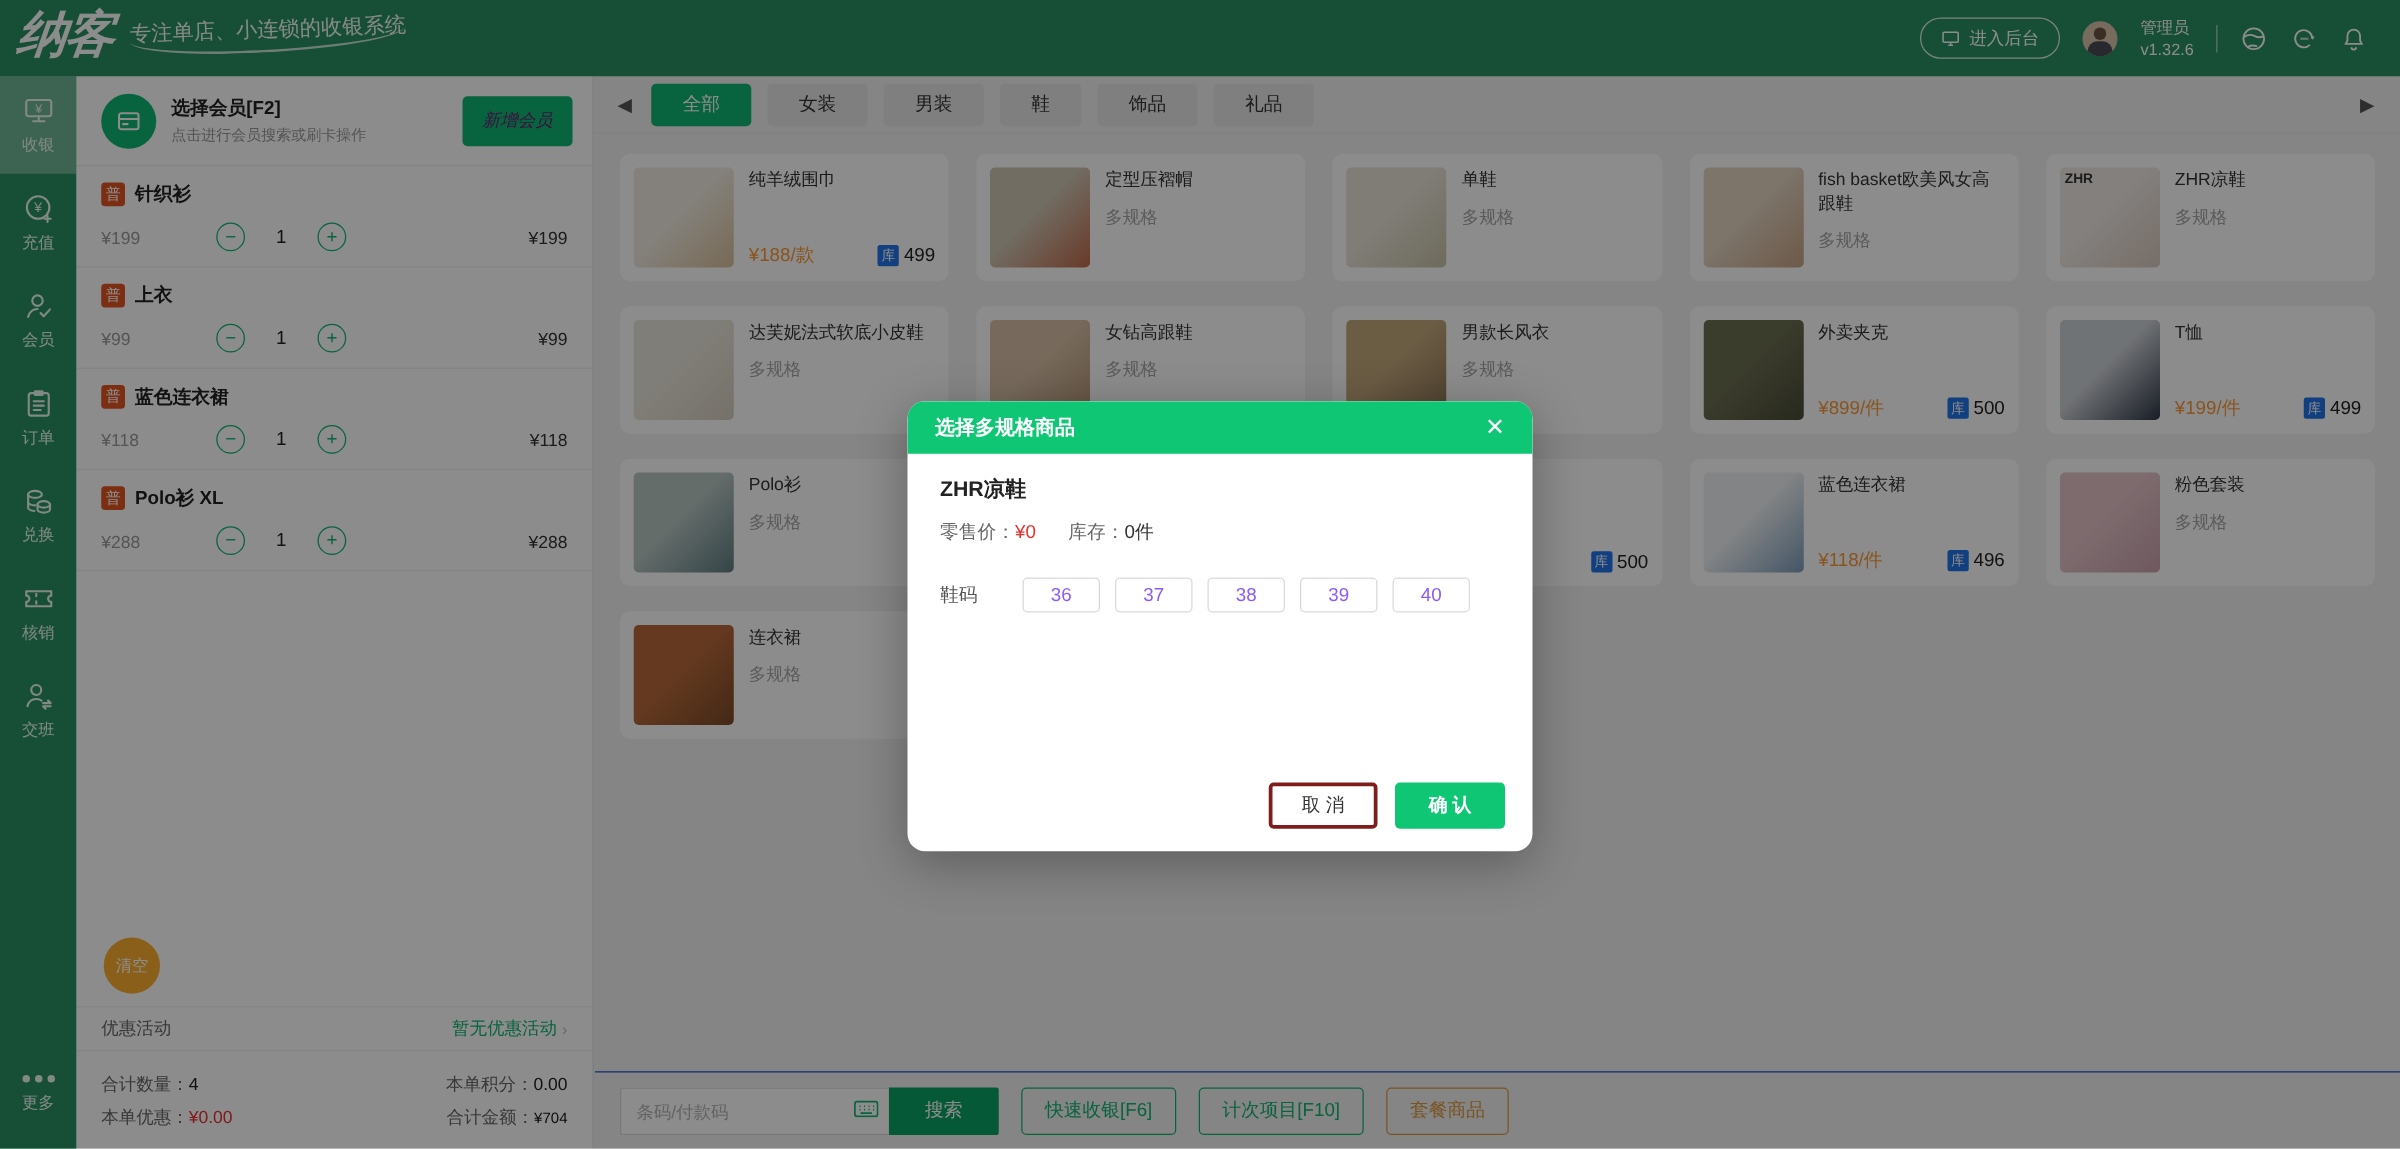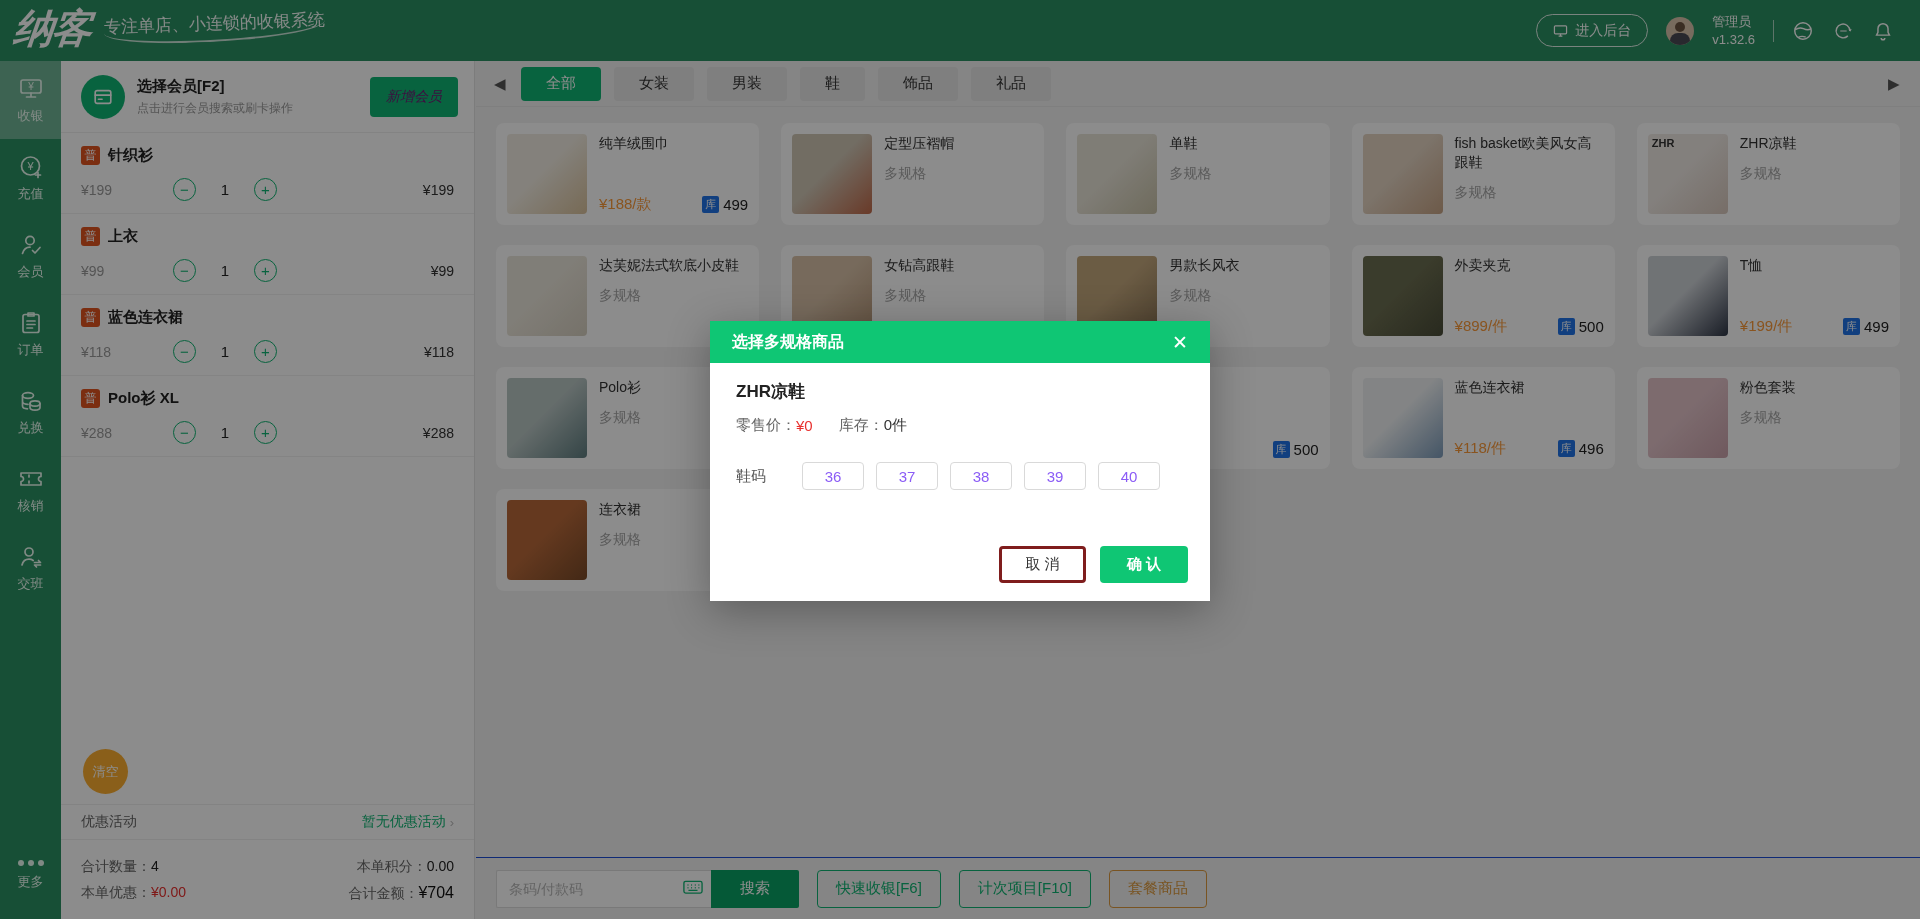--- a/index.html
+++ b/index.html
@@ -52,21 +52,21 @@
   .clear-wrap { margin-top:auto; padding:0 0 10px 22px; }
   .clear-btn { width:45px; height:45px; border-radius:50%; background:#fcae30; color:#fff; border:none; font-size:13px; cursor:pointer; }
   .promo-row { border-top:1px solid #efefef; border-bottom:1px solid #efefef; height:36px; display:flex; align-items:center; padding:0 20px; font-size:14px; }
   .promo-label { color:#666; }
   .promo-link { margin-left:auto; color:#10b573; cursor:pointer; display:flex; align-items:center; gap:4px; }
   .promo-chev { color:#bbb; font-size:13px; }
   .totals { padding:10px 20px 8px; }
   .tot-row { display:flex; justify-content:space-between; font-size:14px; color:#666; margin:8px 0; }
   .tot-row b { color:#222; font-weight:normal; }
   .red { color:#e8312f !important; font-weight:bold; }
-  .amount { color:#111 !important; font-weight:bold; font-size:16px; }
+  .amount { color:#111 !important; font-weight:bold; font-size:12px; }
   .pay-row { border-top:1px solid #efefef; height:62px; display:flex; align-items:center; gap:22px; padding:0 26px 0 30px; }
   .hold-btn { width:95px; height:39px; border:1px solid #10b573; color:#10b573; background:#fff; border-radius:4px; font-size:15px; cursor:pointer; }
   .checkout-btn { flex:1; height:39px; background:#0aa364; color:#fff; border:none; border-radius:4px; font-size:16px; font-weight:bold; cursor:pointer; }
 
   
   .main { position:absolute; left:476px; top:61px; width:1444px; height:858px; display:flex; flex-direction:column; background:#f2f2f2; }
   .tabs-bar { height:46px; display:flex; align-items:center; gap:13px; padding:0 18px; border-bottom:1px solid #e7e7e7; }
   .tab-arrow { color:#555; font-size:15px; cursor:pointer; width:14px; }
   .tab { height:34px; padding:0 25px; border-radius:4px; background:#e7e7e7; color:#333; font-size:15px; display:flex; align-items:center; cursor:pointer; }
   .tab.active { background:#10b573; color:#fff; }
@@ -89,21 +89,21 @@
   .scan-input { width:215px; height:38px; border:1px solid #dcdcdc; border-right:none; border-radius:2px 0 0 2px; padding:0 34px 0 12px; font-size:14px; color:#333; background:#fff; outline:none; }
   .scan-input::placeholder { color:#b5b5b5; }
   .kb-ic { position:absolute; right:8px; top:10px; width:20px; height:18px; cursor:pointer; }
   .kb-ic svg { stroke:#10b573; fill:none; stroke-width:1.5; }
   .search-btn { height:38px; width:88px; background:#0aa364; color:#fff; border:none; border-radius:0 2px 2px 0; font-size:15px; cursor:pointer; }
   .outline-btn { height:38px; padding:0 18px; background:transparent; border:1px solid #10b573; color:#10b573; border-radius:4px; font-size:15px; margin-left:18px; cursor:pointer; }
   .outline-btn.orange { border-color:#dd9a3f; color:#dd9a3f; }
 
   
   .dim { position:absolute; inset:0; background:rgba(0,0,0,.45); z-index:50; }
-  .modal { position:absolute; left:710px; top:321px; width:500px; height:280px; background:#fff; border-radius:0; box-shadow:0 10px 40px rgba(0,0,0,.3); z-index:60; overflow:hidden; }
+  .modal { position:absolute; left:726px; top:321px; width:500px; height:360px; background:#fff; border-radius:14px; box-shadow:0 10px 40px rgba(0,0,0,.3); z-index:60; overflow:hidden; }
   .modal-header { height:42px; background:#0fc674; color:#fff; display:flex; align-items:center; padding:0 22px; font-size:16px; font-weight:bold; }
   .modal-close { margin-left:auto; font-size:19px; font-weight:normal; cursor:pointer; line-height:1; }
   .modal-body { padding:17px 26px 0; }
   .m-name { font-size:17px; font-weight:bold; color:#222; }
   .m-info { display:flex; align-items:center; margin-top:13px; font-size:15px; color:#666; }
   .m-info .sep { width:26px; }
   .m-info b { font-weight:normal; color:#333; }
   .m-spec-row { display:flex; align-items:center; margin-top:27px; }
   .m-spec-label { width:66px; font-size:15px; color:#555; }
   .size-btn { width:62px; height:28px; border:1px solid #d9d9d9; border-radius:4px; background:#fff; color:#8b5cf6; font-size:15px; margin-right:12px; cursor:pointer; }

